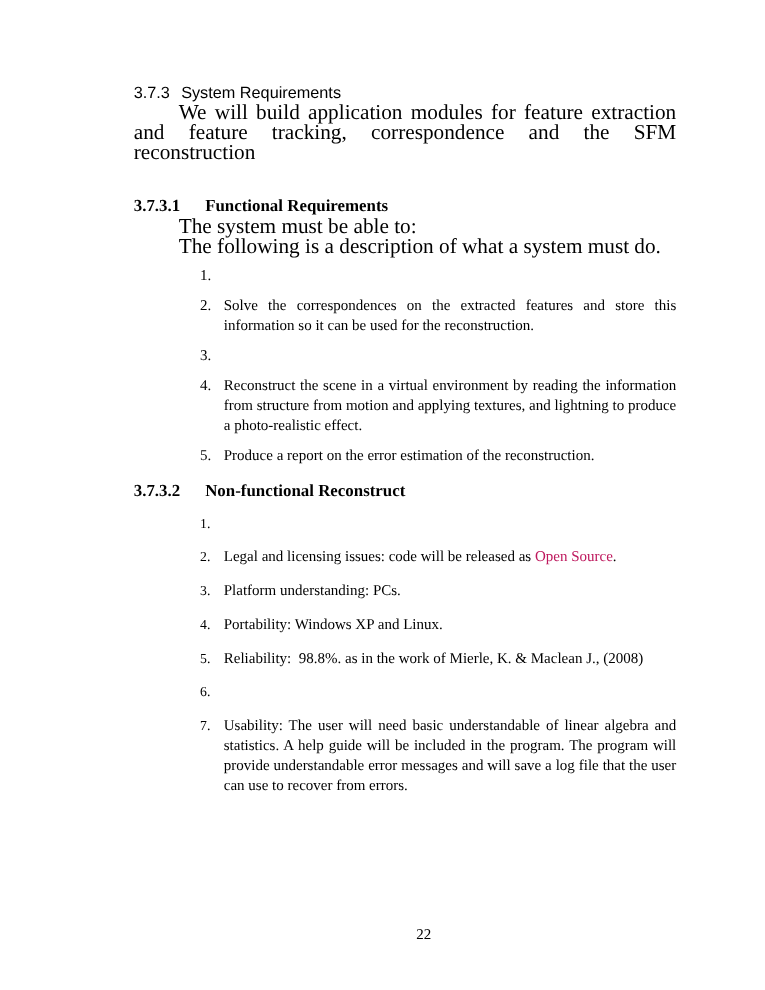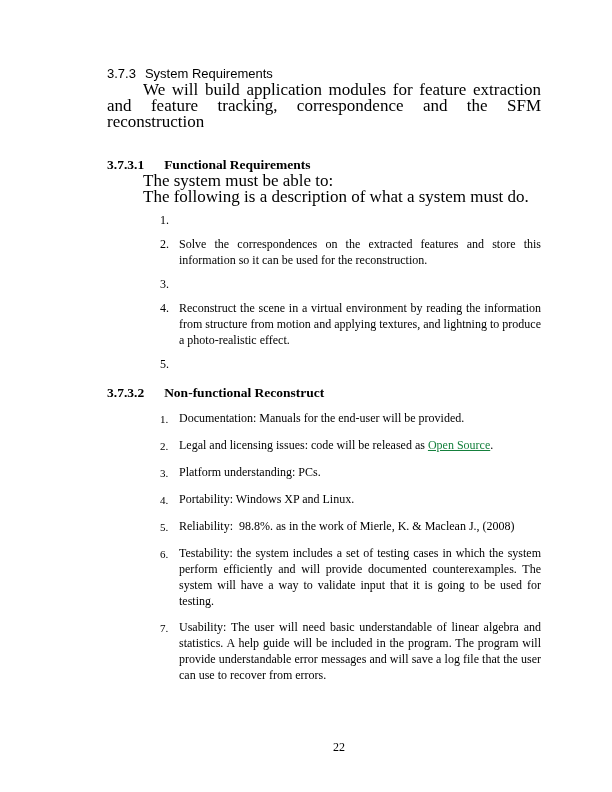--- a/index.html
+++ b/index.html
@@ -73,22 +73,21 @@
     line-height: 16px;
     padding-top: 1px;
   }
   .li .li-text {
     flex: 1 1 auto;
     font-size: 12px;
     line-height: 16px;
     text-align: justify;
   }
   a.link {
-    color: #15803d;
-    text-decoration: underline;
+    color: #be185d;
     cursor: pointer;
   }
   .page-number {
     position: absolute;
     top: 740px;
     left: 0;
     width: 100%;
     text-align: center;
     font-size: 12px;
     line-height: 14px;
@@ -121,49 +120,48 @@
       </div>
       <div class="li">
         <span class="num">3.</span>
       </div>
       <div class="li">
         <span class="num">4.</span>
         <div class="li-text">Reconstruct the scene in a virtual environment by reading the information from structure from motion and applying textures, and lightning to produce a photo-realistic effect.</div>
       </div>
       <div class="li">
         <span class="num">5.</span>
+        <div class="li-text">Produce a report on the error estimation of the reconstruction.</div>
       </div>
     </div>
 
     <h3 class="h-sub h-sub2"><span class="sec-num">3.7.3.2</span><span>Non-functional Reconstruct</span></h3>
 
     <div class="list list-nf">
       <div class="li">
         <span class="num">1.</span>
-        <div class="li-text">Documentation: Manuals for the end-user will be provided.</div>
       </div>
       <div class="li">
         <span class="num">2.</span>
         <div class="li-text"><span>Legal and licensing issues: code will be released as </span><a class="link">Open Source</a><span>.</span></div>
       </div>
       <div class="li">
         <span class="num">3.</span>
         <div class="li-text">Platform understanding: PCs.</div>
       </div>
       <div class="li">
         <span class="num">4.</span>
         <div class="li-text">Portability: Windows XP and Linux.</div>
       </div>
       <div class="li">
         <span class="num">5.</span>
         <div class="li-text">Reliability: &nbsp;98.8%. as in the work of Mierle, K. &amp; Maclean J., (2008)</div>
       </div>
       <div class="li">
         <span class="num">6.</span>
-        <div class="li-text">Testability: the system includes a set of testing cases in which the system perform efficiently and will provide documented counterexamples. The system will have a way to validate input that it is going to be used for testing.</div>
       </div>
       <div class="li">
         <span class="num">7.</span>
         <div class="li-text">Usability: The user will need basic understandable of linear algebra and statistics. A help guide will be included in the program. The program will provide understandable error messages and will save a log file that the user can use to recover from errors.</div>
       </div>
     </div>
 
   </div>
 
   <div class="page-number">22</div>

